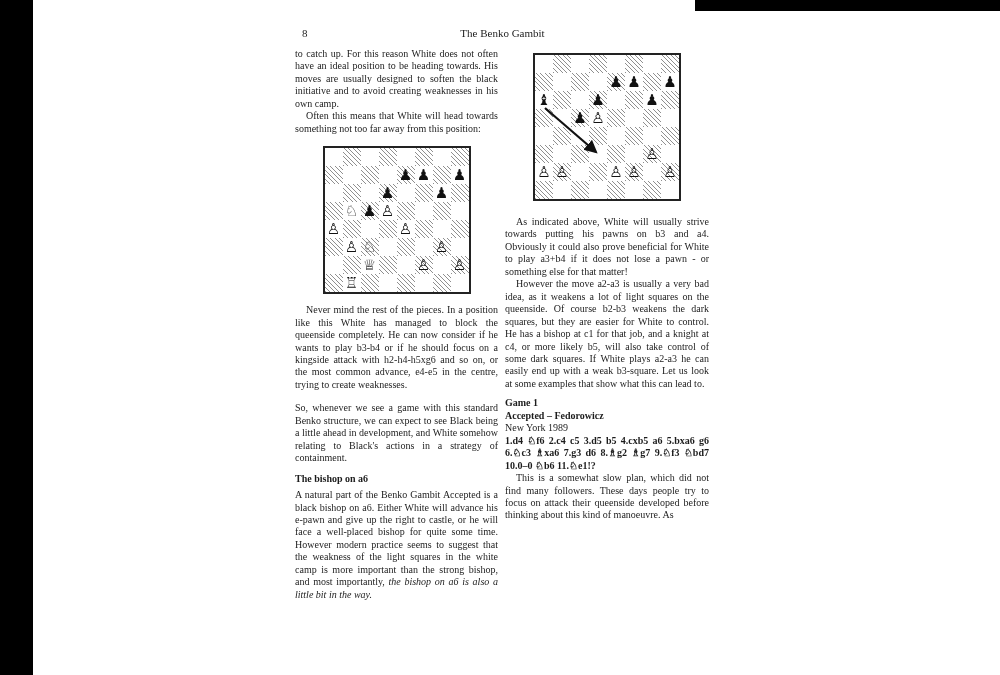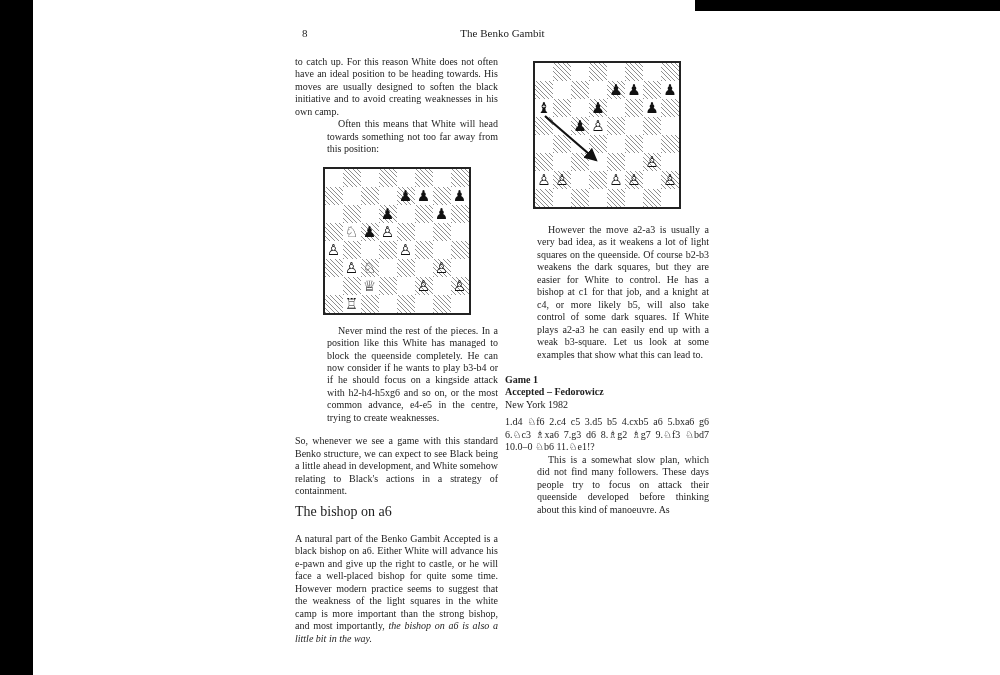--- a/index.html
+++ b/index.html
@@ -3,31 +3,31 @@
 <meta charset="utf-8">
 <style>
   html,body{margin:0;padding:0;}
   body{width:1000px;height:675px;background:#ffffff;overflow:hidden;}
   .page{position:relative;width:1000px;height:675px;background:#ffffff;
         font-family:"Liberation Serif", serif;color:#1c1c1c;}
   .edge-left{position:absolute;left:0;top:0;width:33px;height:675px;background:#000;}
   .edge-top-right{position:absolute;left:695px;top:0;width:305px;height:11px;background:#000;}
   .pagenum{position:absolute;left:302px;top:27px;font-size:11px;}
   .running-title{position:absolute;left:295px;top:27px;width:415px;text-align:center;font-size:11px;}
-  .col{position:absolute;top:56px;font-size:10px;line-height:12.45px;text-align:justify;}
+  .col{position:absolute;top:48px;font-size:10px;line-height:12.45px;text-align:justify;}
   .col-left{left:295px;width:203px;}
   .col-right{left:505px;width:204px;}
   p{margin:0;}
-  .indent{text-indent:11px;margin-left:32px;}
+  .indent{text-indent:11px;}
   .gap{margin-top:11px;}
   .bold{font-weight:bold;}
   .it{font-style:italic;}
-  h3{margin:8px 0 15px 0;font-size:14px;line-height:12.45px;font-weight:normal;}
-  .mt{margin-top:13px;}
-  .moves{margin-top:5px;font-weight:normal;}
+  h3{margin:8px 0 4px 0;font-size:10px;line-height:12.45px;font-weight:bold;}
+  .mt{margin-top:7px;}
+  .moves{font-weight:bold;}
   .diagram{width:148px;margin:0 auto;}
   .diagram-left{margin-top:11px;margin-bottom:10px;}
   .diagram-right{margin-top:5px;margin-bottom:15px;}
   .board{width:144px;height:144px;border:2px solid #222;display:grid;
          grid-template-columns:repeat(8,18px);grid-template-rows:repeat(8,18px);
          position:relative;background:#fff;}
   .sq{width:18px;height:18px;}
   .sq.dark{background-image:repeating-linear-gradient(45deg,#8f8f8f 0,#8f8f8f 0.9px,#ffffff 0.9px,#ffffff 3.2px);}
   .piece{display:block;width:18px;height:18px;line-height:19px;font-size:15px;text-align:center;
          font-family:"DejaVu Sans", sans-serif;color:#111;}
@@ -252,20 +252,21 @@
           <svg class="arrow-svg" viewBox="0 0 144 144">
             <defs>
               <marker id="ah" markerWidth="7" markerHeight="7" refX="5" refY="3" orient="auto">
                 <path d="M0,0 L6,3 L0,6 z" fill="#111"></path>
               </marker>
             </defs>
             <line x1="10" y1="53" x2="61" y2="97" stroke="#111" stroke-width="2.2" marker-end="url(#ah)"></line>
           </svg>
         </div>
     </div>
+    <p class="indent">As indicated above, White will usually strive towards putting his pawns on b3 and a4. Obviously it could also prove beneficial for White to play a3+b4 if it does not lose a pawn - or something else for that matter!</p>
     <p class="indent">However the move a2-a3 is usually a very bad idea, as it weakens a lot of light squares on the queenside. Of course b2-b3 weakens the dark squares, but they are easier for White to control. He has a bishop at c1 for that job, and a knight at c4, or more likely b5, will also take control of some dark squares. If White plays a2-a3 he can easily end up with a weak b3-square. Let us look at some examples that show what this can lead to.</p>
     <p class="bold mt">Game 1</p>
     <p class="bold">Accepted – Fedorowicz</p>
-    <p>New York 1982</p>
+    <p>New York 1989</p>
     <p class="moves">1.d4 ♘f6 2.c4 c5 3.d5 b5 4.cxb5 a6 5.bxa6 g6 6.♘c3 ♗xa6 7.g3 d6 8.♗g2 ♗g7 9.♘f3 ♘bd7 10.0–0 ♘b6 11.♘e1!?</p>
     <p class="indent">This is a somewhat slow plan, which did not find many followers. These days people try to focus on attack their queenside developed before thinking about this kind of manoeuvre. As</p>
   </div>
 </div>
 
 </body></html>

